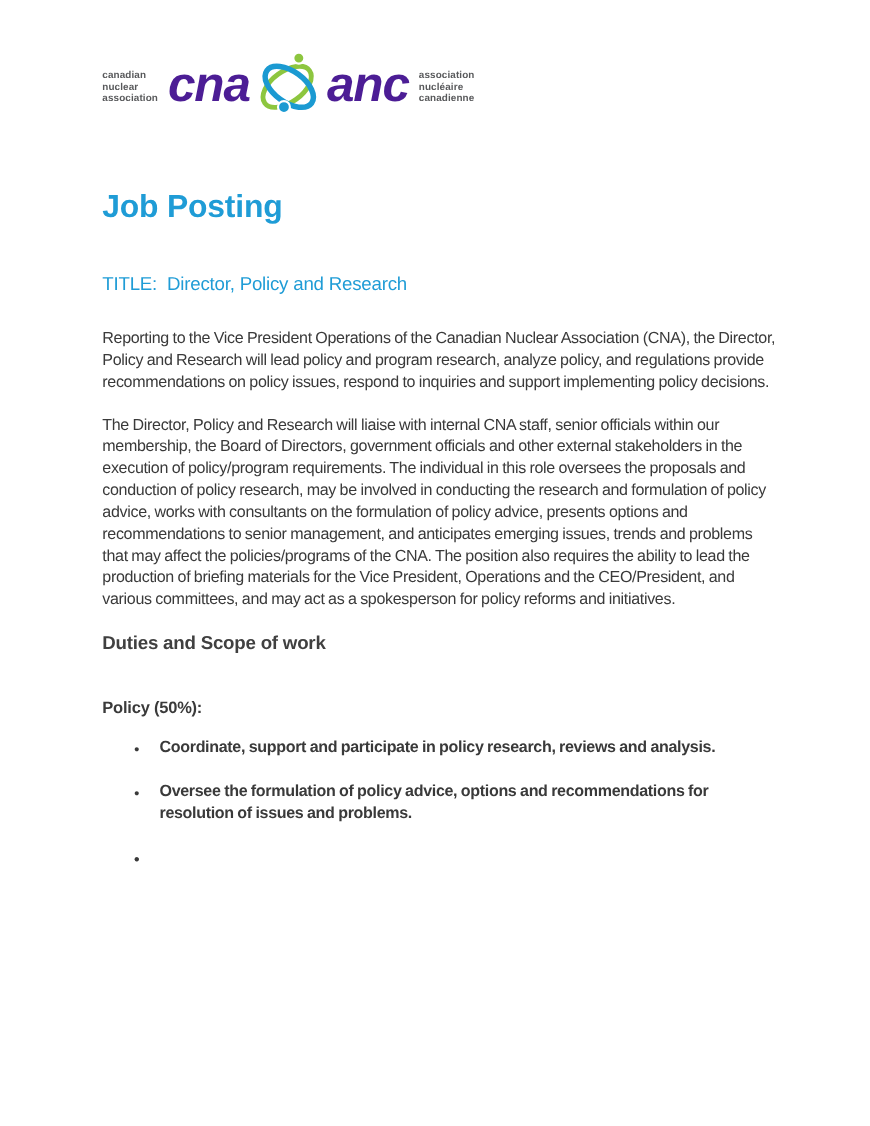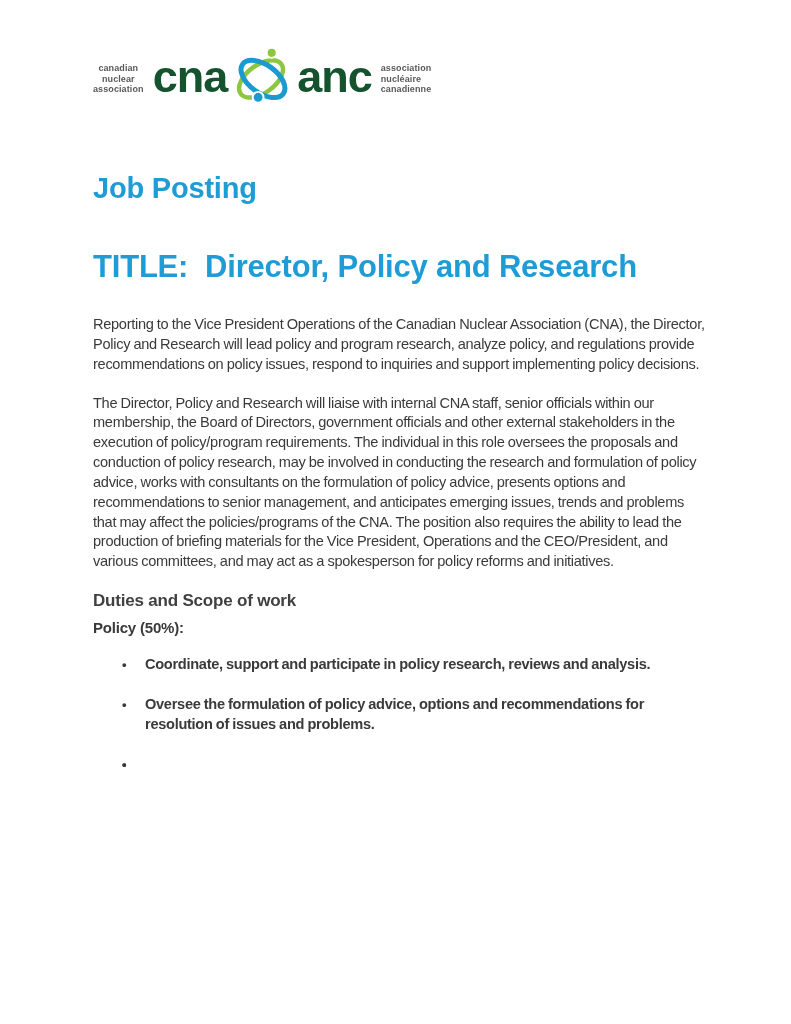--- a/index.html
+++ b/index.html
@@ -24,50 +24,51 @@
     align-items: center;
     margin-bottom: 62px;
   }
   .logo-side-text {
     font-size: 9px;
     font-weight: 700;
     line-height: 1.18;
     color: #58595b;
     letter-spacing: 0.1px;
   }
-  .logo-side-text.left { text-align: center; margin-right: 9px; }
+  .logo-side-text.left { text-align: left; margin-right: 9px; }
   .logo-side-text.right { text-align: left; margin-left: 9px; }
   .logo-wordmark {
     font-size: 45px;
     font-weight: 700;
-    color: #14532d;
+    color: #4c1d95;
     letter-spacing: -1px;
     line-height: 1;
     position: relative;
     top: -3px;
+    font-style: italic;
   }
   .logo-icon {
     width: 58px;
     height: 62px;
     margin: 0 6px;
     position: relative;
     top: -2px;
   }
 
   
   .kicker {
     font-size: 29px;
     font-weight: 700;
     color: #1f9cd6;
     letter-spacing: -0.2px;
     margin-bottom: 44px;
   }
   .doc-title {
-    font-size: 31px;
-    font-weight: 700;
+    font-size: 17px;
+    font-weight: 400;
     color: #1f9cd6;
     letter-spacing: -0.2px;
     white-space: pre-wrap;
     margin-bottom: 30px;
   }
 
   
   .body-copy p {
     font-size: 14.6px;
     font-weight: 400;
@@ -77,21 +78,21 @@
     color: #3a3a3a;
     margin-bottom: 19px;
     max-width: 614px;
   }
   .section-heading {
     font-size: 17px;
     font-weight: 700;
     color: #404040;
     letter-spacing: -0.2px;
     margin-top: 4px;
-    margin-bottom: 8px;
+    margin-bottom: 40px;
   }
   .sub-heading {
     font-size: 15px;
     font-weight: 700;
     color: #3a3a3a;
     letter-spacing: -0.2px;
     margin-bottom: 19px;
   }
 
   

